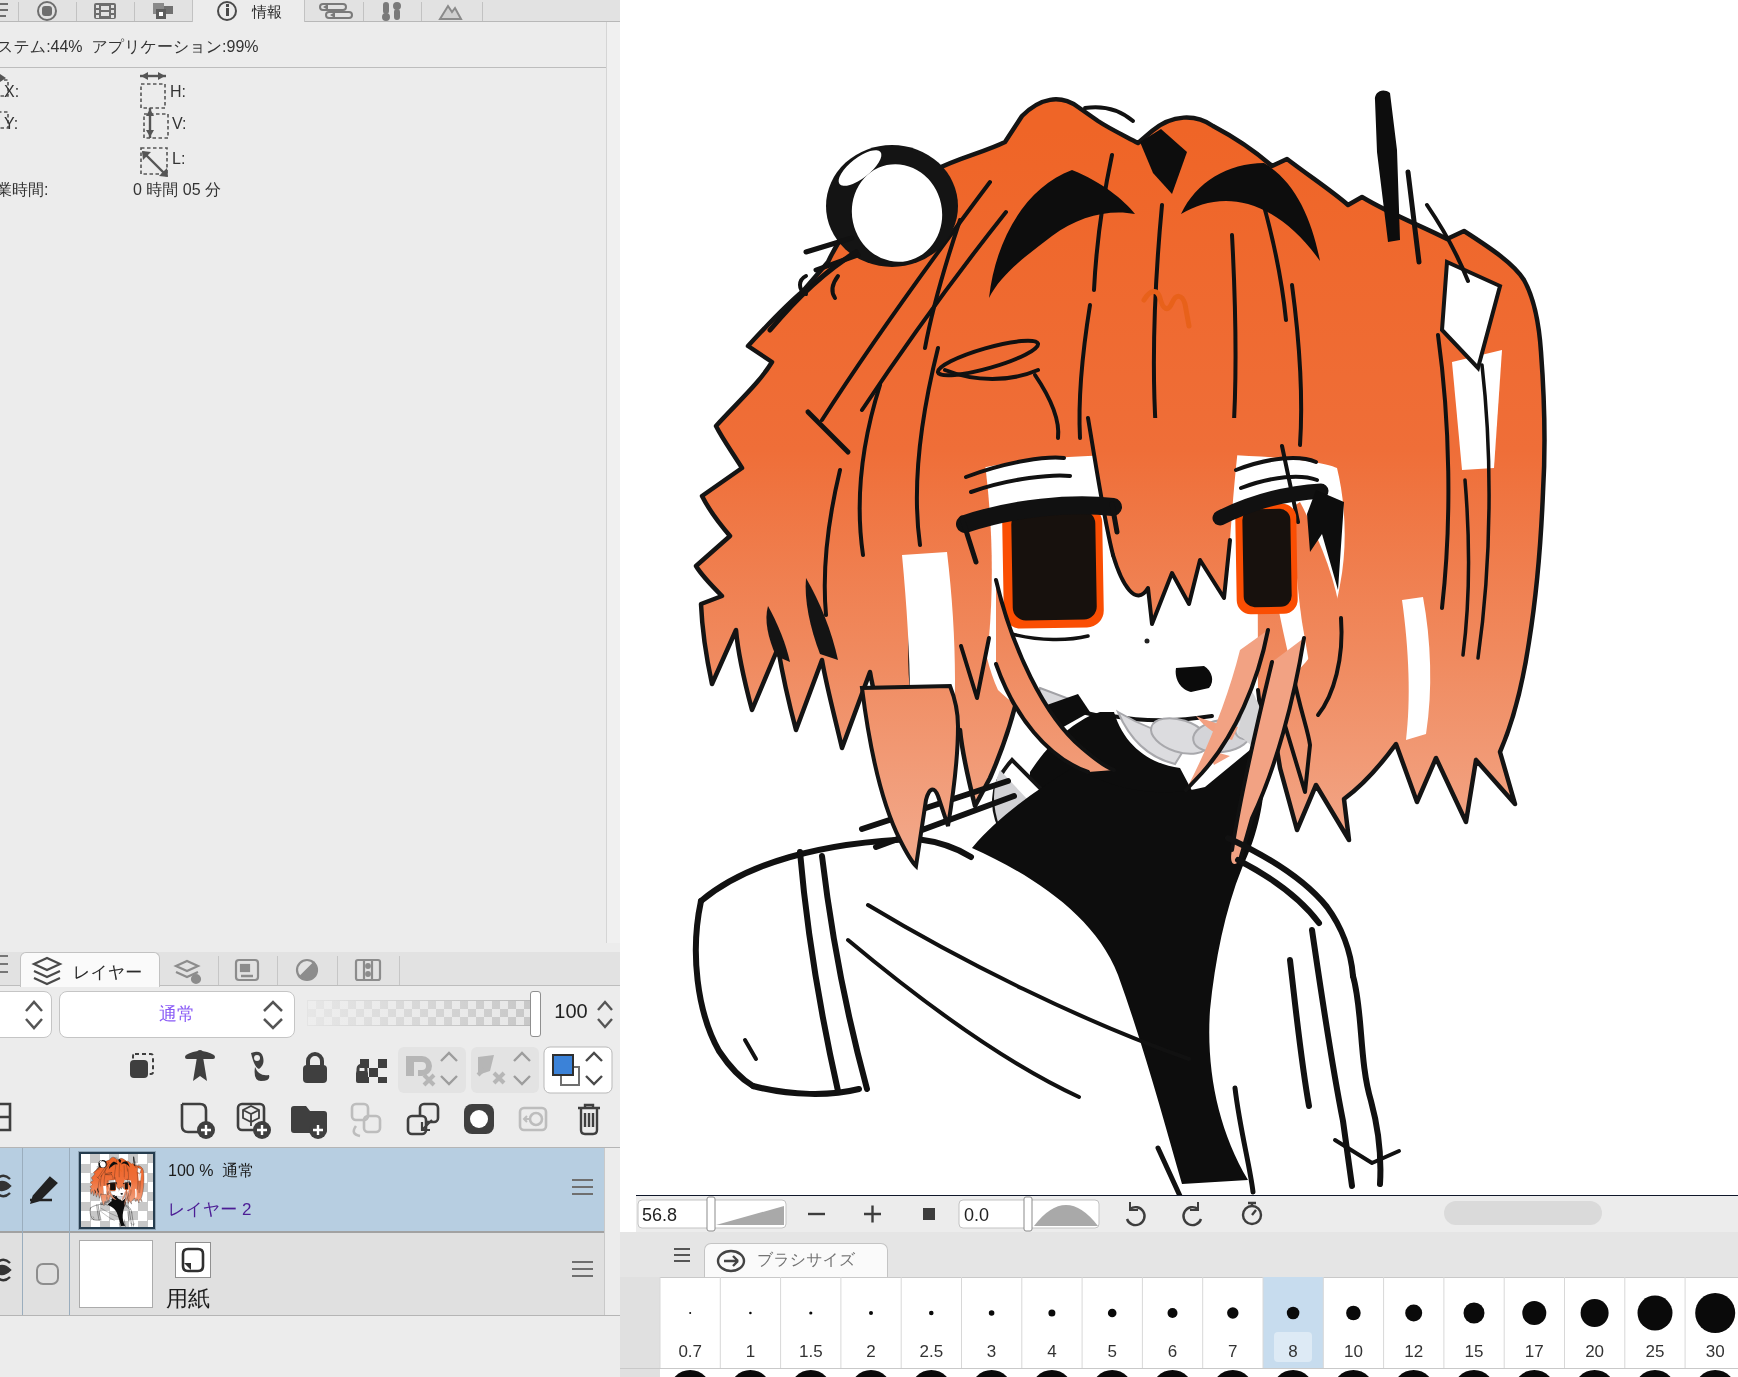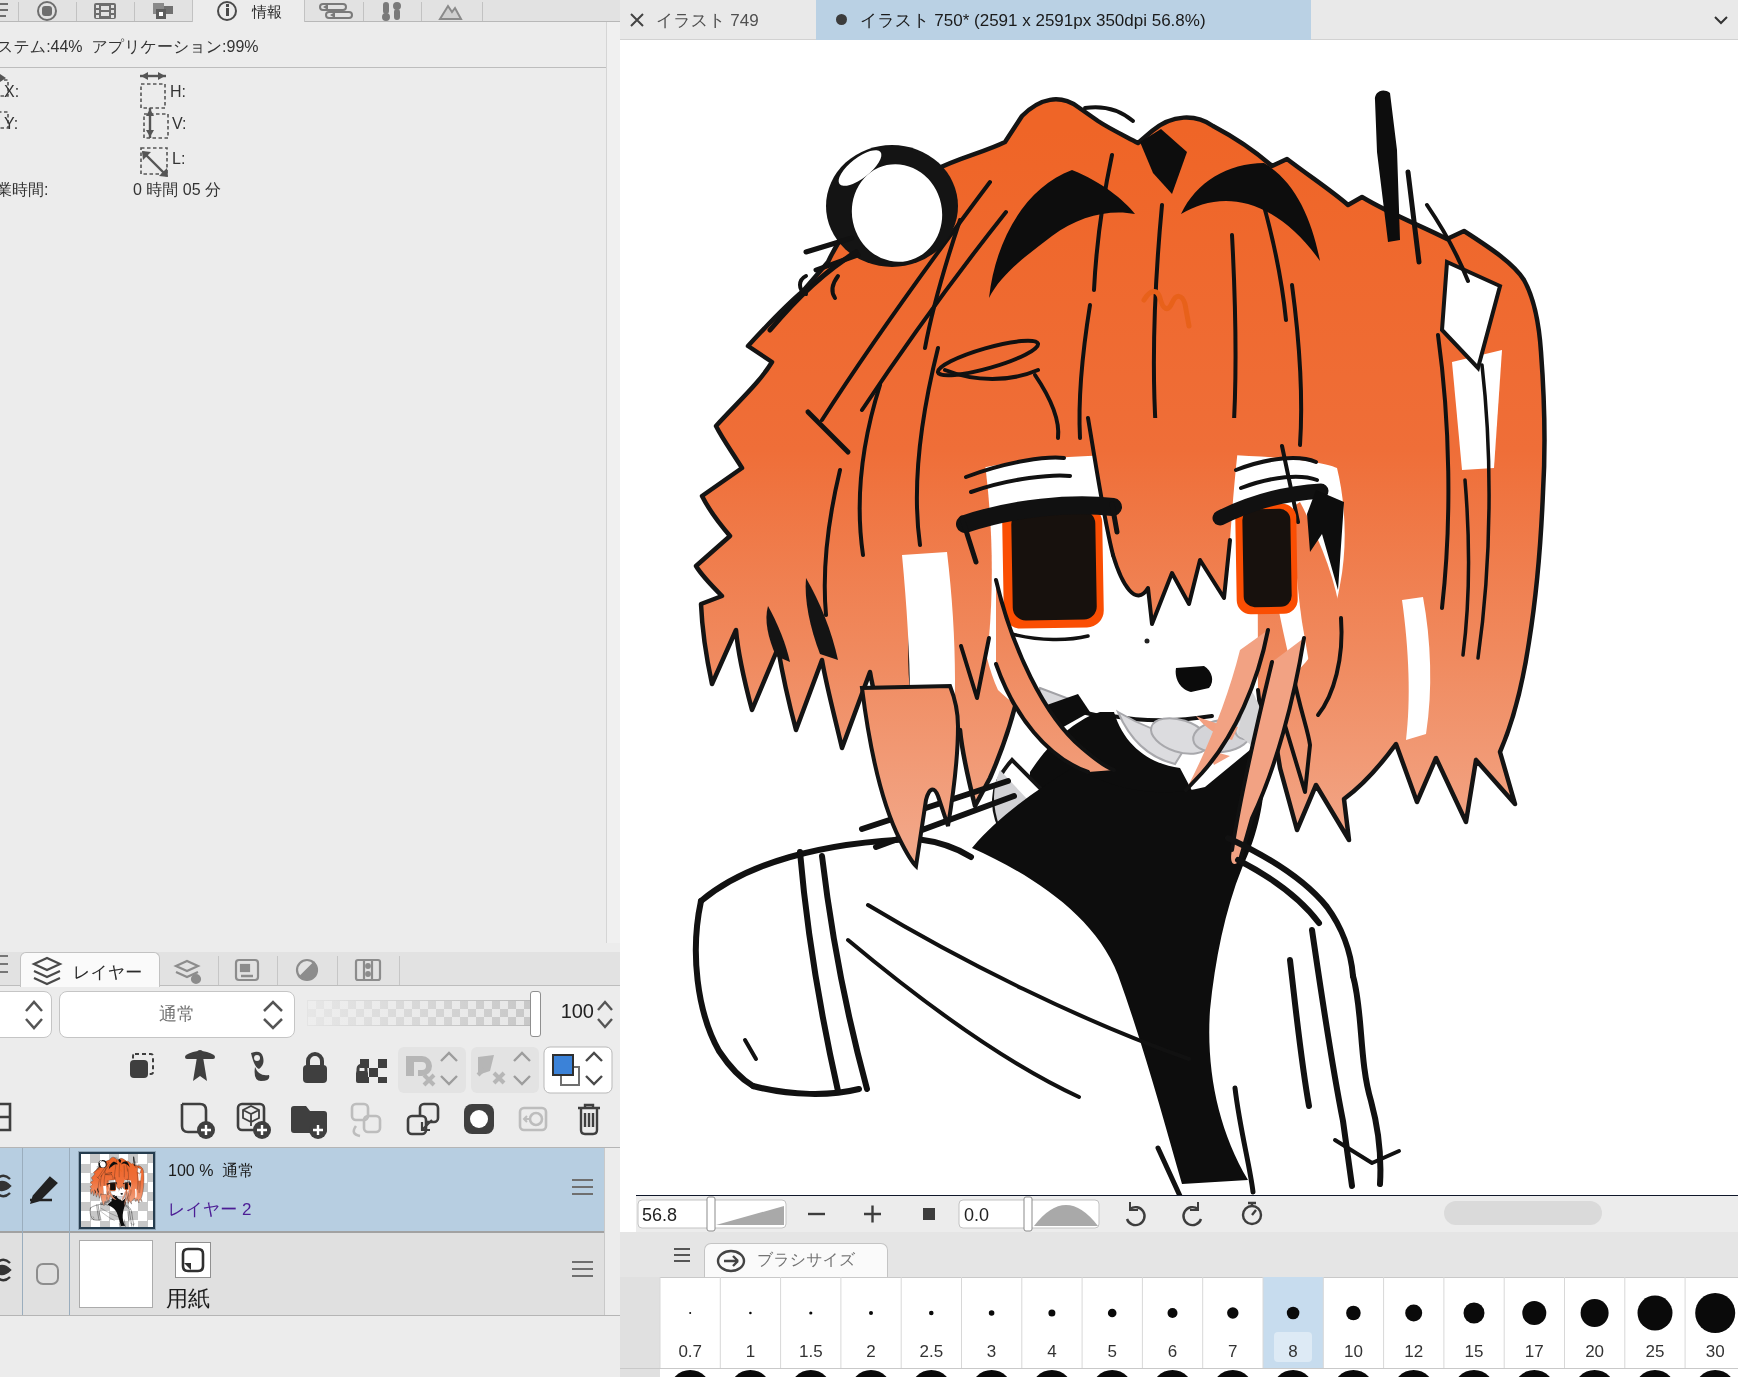--- a/index.html
+++ b/index.html
@@ -134,30 +134,30 @@
         <circle cx="368" cy="22" r="1.8" fill="#8c8c8c"></circle>
     </g>
   </svg>
 
   <div class="abs" style="left:-20px;top:991px;width:72px;height:47px;background:#fff;border:1px solid #c5c5c5;border-radius:8px"></div>
   <svg class="abs" style="left:22px;top:997px" width="26" height="36" viewBox="0 0 26 36">
       <path d="M4,14 l8,-9 8,9" fill="none" stroke="#555" stroke-width="2.5"></path>
       <path d="M4,22 l8,9 8,-9" fill="none" stroke="#555" stroke-width="2.5"></path>
     </svg>
   <div class="abs" style="left:59px;top:991px;width:236px;height:47px;background:#fff;border:1px solid #c5c5c5;border-radius:8px"></div>
-  <div class="abs" style="left:59px;top:1002px;width:236px;text-align:center;font-size:18px;color:#737373">通常</div>
+  <div class="abs" style="left:59px;top:1002px;width:236px;text-align:center;font-size:18px;color:#8b5cf6">通常</div>
   <svg class="abs" style="left:258px;top:997px" width="30" height="36" viewBox="0 0 30 36">
       <path d="M6,14 l9,-9 9,9" fill="none" stroke="#555" stroke-width="2.5"></path>
       <path d="M6,22 l9,9 9,-9" fill="none" stroke="#555" stroke-width="2.5"></path>
     </svg>
   <div class="abs" style="left:307px;top:1000px;width:233px;height:26px;border:1px solid #b5b5b5;background:
     repeating-conic-gradient(#c9c9c9 0% 25%, #f5f5f5 0% 50%) 0 0/16px 16px"></div>
   <div class="abs" style="left:307px;top:1000px;width:233px;height:26px;background:linear-gradient(90deg,rgba(236,236,236,0.85),rgba(190,190,190,0.25))"></div>
   <div class="abs" style="left:530px;top:991px;width:11px;height:46px;background:#fff;border:1px solid #8f8f8f;border-radius:3px"></div>
-  <div class="abs" style="left:548px;top:1000px;width:46px;font-size:20px;color:#222;text-align:right">100</div>
+  <div class="abs" style="left:548px;top:1000px;width:46px;font-size:20px;color:#222;text-align:center">100</div>
   <svg class="abs" style="left:594px;top:995px" width="22" height="40" viewBox="0 0 22 40">
       <path d="M4,15 l7,-8 7,8" fill="none" stroke="#555" stroke-width="2.4"></path>
       <path d="M4,24 l7,8 7,-8" fill="none" stroke="#555" stroke-width="2.4"></path>
     </svg>
 
   <svg class="abs" style="left:0;top:1045px" width="620" height="50" viewBox="0 0 620 50">
     <g>
       <rect x="398" y="2" width="68" height="46" rx="6" fill="#e3e3e3"></rect>
       <rect x="471" y="2" width="68" height="46" rx="6" fill="#e3e3e3"></rect>
       <rect x="544" y="2" width="68" height="46" rx="6" fill="#fff" stroke="#b9b9b9"></rect>
@@ -304,32 +304,20 @@
   <div class="abs" style="left:168px;top:1198px;font-size:17px;color:#4c1d95">レイヤー 2</div>
   <div class="abs" style="left:79px;top:1240px;width:74px;height:68px;background:#fff;border:1px solid #ababab"></div>
   <svg class="abs" style="left:175px;top:1242px" width="36" height="36" viewBox="0 0 36 36">
       <rect x="0.5" y="0.5" width="35" height="35" fill="#fff" stroke="#909090"></rect>
       <path d="M13,7 h10 q5,0 5,5 v12 q0,5 -5,5 h-10 q-5,0 -5,-5 v-12 q0,-5 5,-5 z" fill="none" stroke="#2f2f2f" stroke-width="2.6"></path>
       <path d="M9,21 h7 v7 z" fill="#2f2f2f"></path>
     </svg>
   <div class="abs" style="left:166px;top:1284px;font-size:22px;color:#1b1b1b">用紙</div>
 </div>
 <div id="right">
-  <div id="tabbar" class="abs" style="left:0;top:0;width:1118px;height:40px;background:#e9e9e9;border-bottom:1px solid #d2d2d2">
-    <div class="abs" style="left:196px;top:0;width:495px;height:40px;background:#bad1e4"></div>
-    <svg class="abs" style="left:8px;top:11px" width="18" height="18" viewBox="0 0 18 18">
-        <path d="M3,3 L15,15 M15,3 L3,15" stroke="#444" stroke-width="2" fill="none"></path>
-      </svg>
-    <div class="abs" style="left:36px;top:9px;font-size:17px;color:#505050">イラスト 749</div>
-    <div class="abs" style="left:216px;top:14px;width:11px;height:11px;border-radius:50%;background:#3c3c3c"></div>
-    <div class="abs" style="left:240px;top:9px;font-size:17px;color:#1a1a1a">イラスト 750* (2591 x 2591px 350dpi 56.8%)</div>
-    <svg class="abs" style="left:1092px;top:12px" width="18" height="16" viewBox="0 0 18 16">
-        <path d="M3,5 l6,6 6,-6" stroke="#333" stroke-width="2" fill="none"></path>
-      </svg>
-  </div>
   <div id="canvas" class="abs" style="left:0;top:40px;width:1118px;height:1155px;background:#fff">
   <svg width="1118" height="1155" viewBox="620 40 1118 1155">
     <defs>
       <linearGradient id="hg" gradientUnits="userSpaceOnUse" x1="0" y1="130" x2="0" y2="840">
         <stop offset="0" stop-color="#ef6527"></stop>
         <stop offset="0.45" stop-color="#ef6e38"></stop>
         <stop offset="0.75" stop-color="#f08b60"></stop>
         <stop offset="1" stop-color="#f2a687"></stop>
       </linearGradient>
     </defs>

